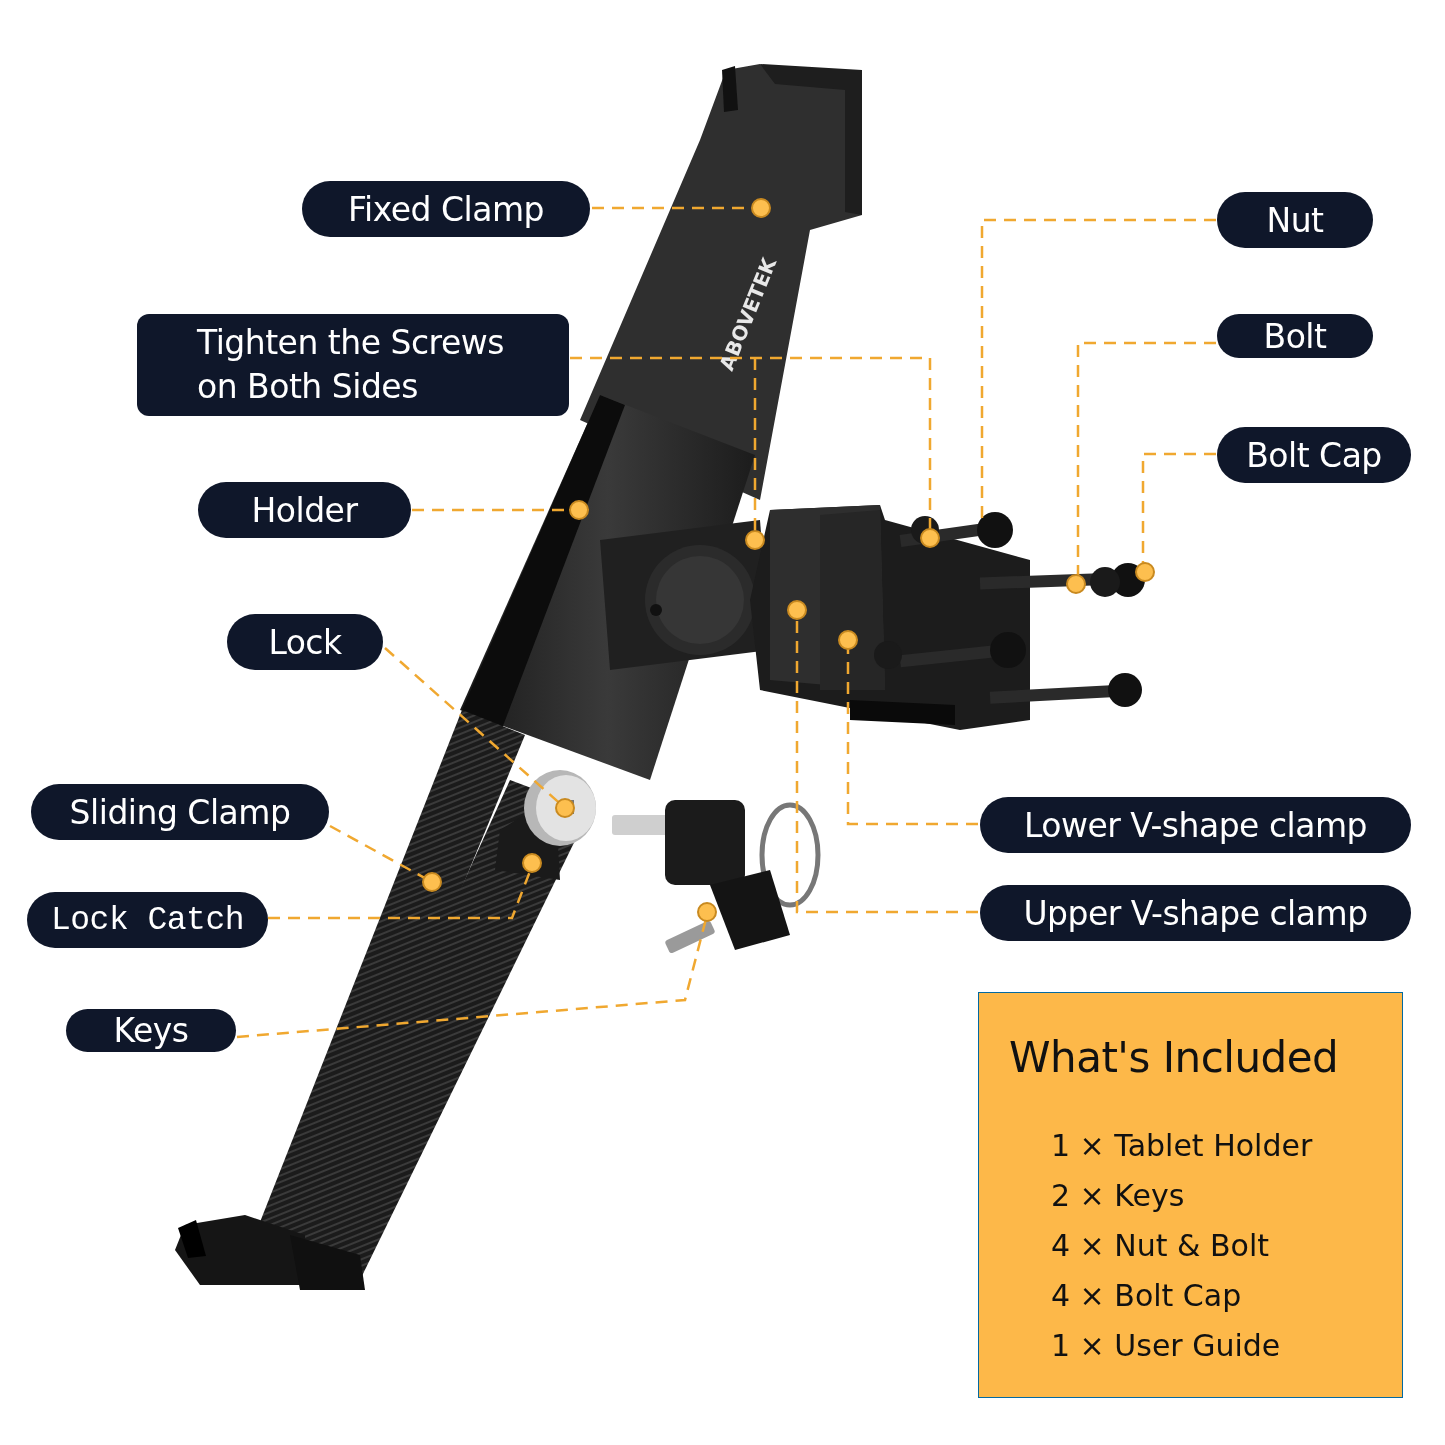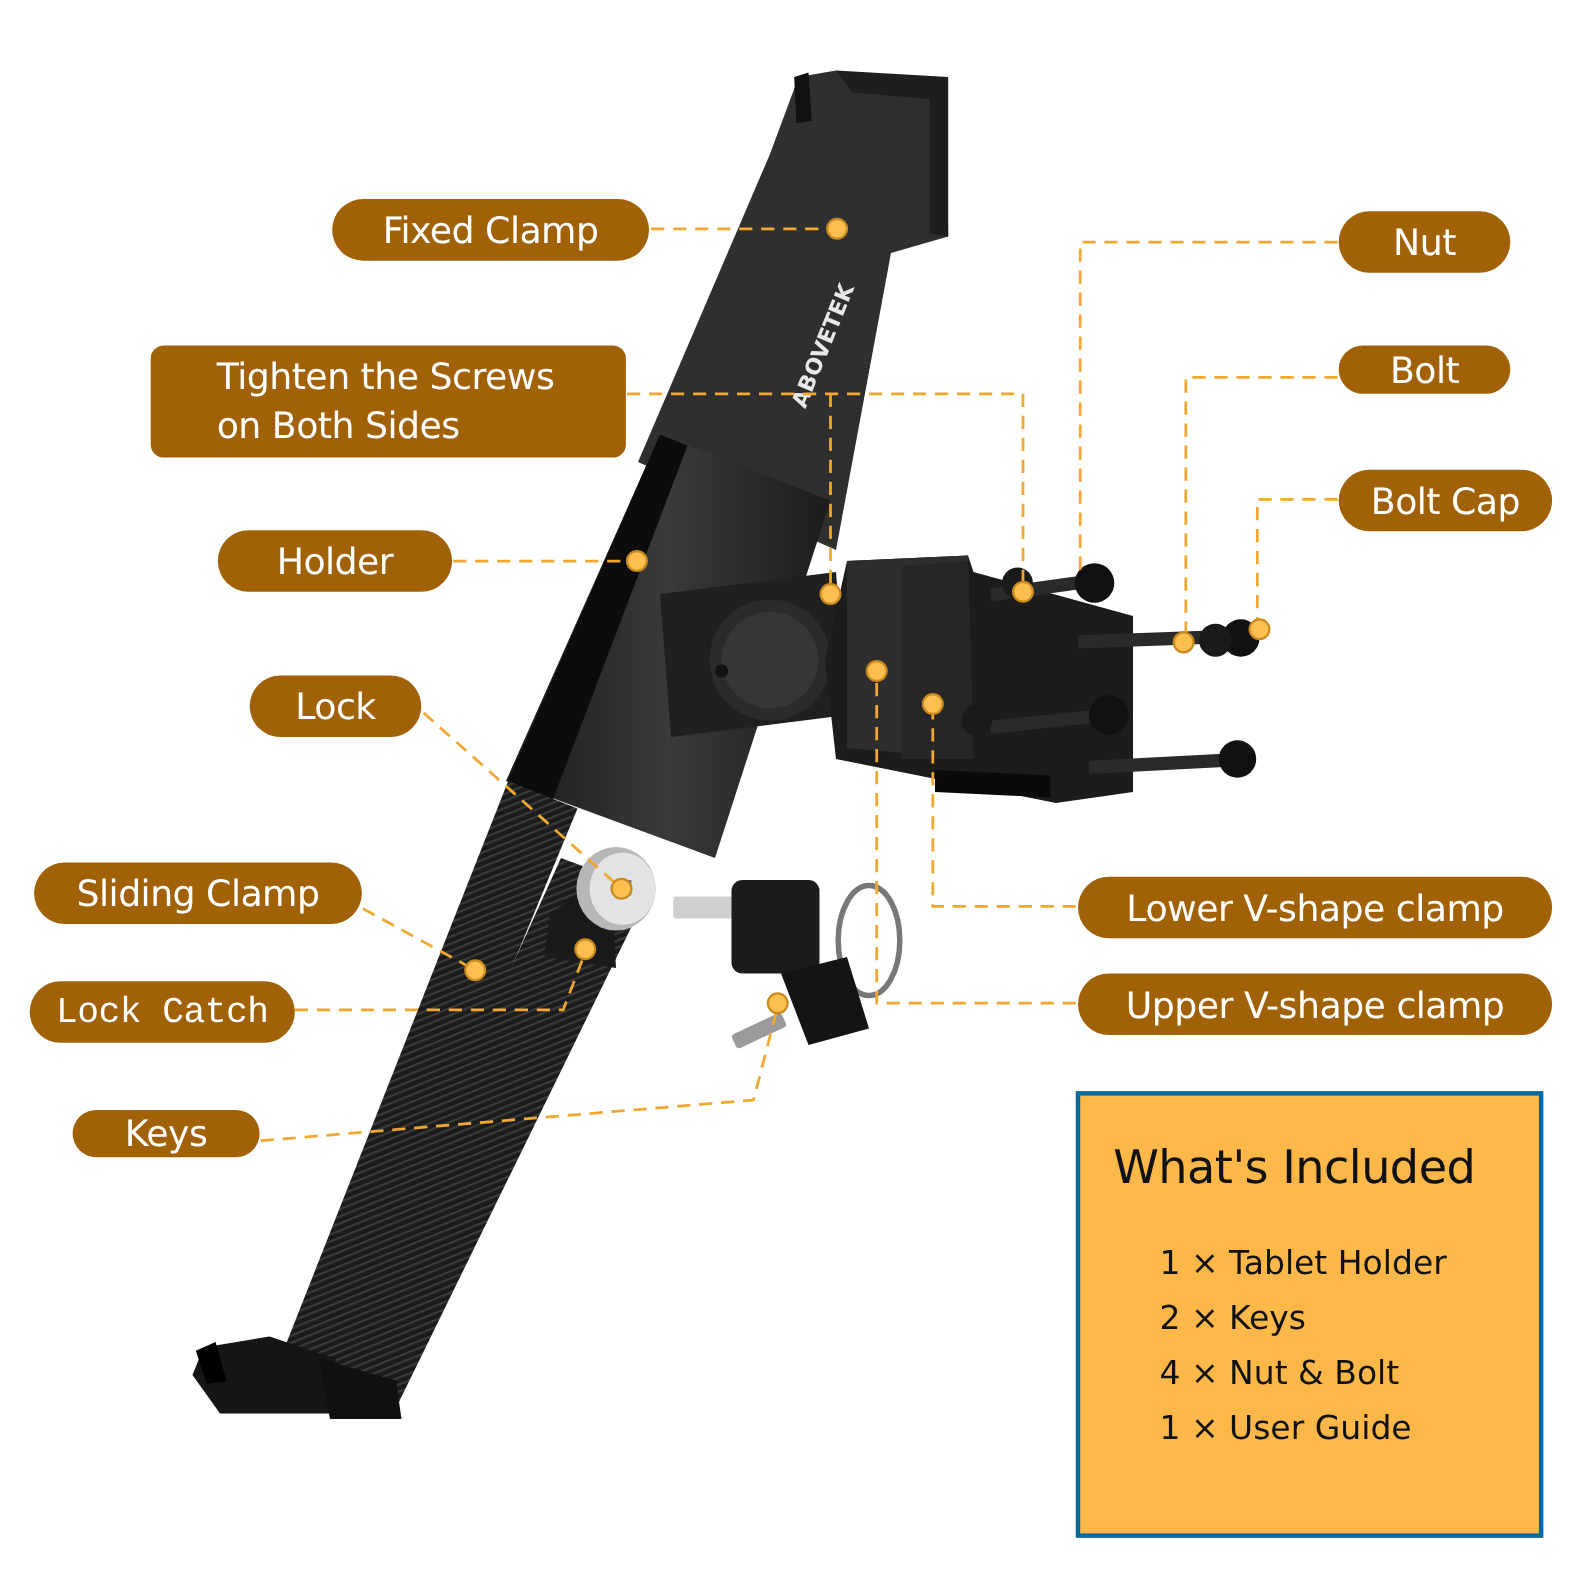--- a/index.html
+++ b/index.html
@@ -1,20 +1,20 @@
 <!DOCTYPE html>
 <html><head>
 <meta charset="utf-8">
 <style>
   html,body{margin:0;padding:0;background:#ffffff;}
   body{width:1445px;height:1445px;position:relative;overflow:hidden;font-family:"DejaVu Sans","Liberation Sans",sans-serif;}
   .stage{position:absolute;left:0;top:0;width:1445px;height:1445px;}
-  .pill{position:absolute;background:#a16207;color:#fff;border-radius:30px;display:flex;align-items:center;justify-content:center;font-size:33px;letter-spacing:-0.5px;white-space:nowrap;box-sizing:border-box;}
+  .pill{position:absolute;background:#0f172a;color:#fff;border-radius:30px;display:flex;align-items:center;justify-content:center;font-size:33px;letter-spacing:-0.5px;white-space:nowrap;box-sizing:border-box;}
   .pill.multi{flex-direction:column;align-items:flex-start;justify-content:center;padding-left:60px;line-height:44px;border-radius:12px;}
-  .included{position:absolute;left:978px;top:992px;width:425px;height:406px;background:#fdb849;border:4px solid #0369a1;box-sizing:border-box;}
+  .included{position:absolute;left:978px;top:992px;width:425px;height:406px;background:#fdb849;border:1px solid #0369a1;box-sizing:border-box;}
   .included .title{position:absolute;left:30px;top:40px;font-size:42px;color:#111;letter-spacing:-0.5px;}
   .included ul{list-style:none;margin:0;padding:0;position:absolute;left:72px;top:128px;}
   .included li{font-size:30px;color:#111;height:50px;line-height:50px;white-space:nowrap;}
   svg{position:absolute;left:0;top:0;}
 </style>
 </head>
 <body>
 
 <div class="stage">
 
@@ -145,16 +145,17 @@
   <div class="pill" style="left:1217px;top:427px;width:194px;height:56px;">Bolt Cap</div>
   <div class="pill" style="left:980px;top:797px;width:431px;height:56px;">Lower V-shape clamp</div>
   <div class="pill" style="left:980px;top:885px;width:431px;height:56px;">Upper V-shape clamp</div>
 
   <div class="included">
     <div class="title">What's Included</div>
     <ul>
       <li>1 × Tablet Holder</li>
       <li>2 × Keys</li>
       <li>4 × Nut &amp; Bolt</li>
+      <li>4 × Bolt Cap</li>
       <li>1 × User Guide</li>
     </ul>
   </div>
 </div>
 
 </body></html>

